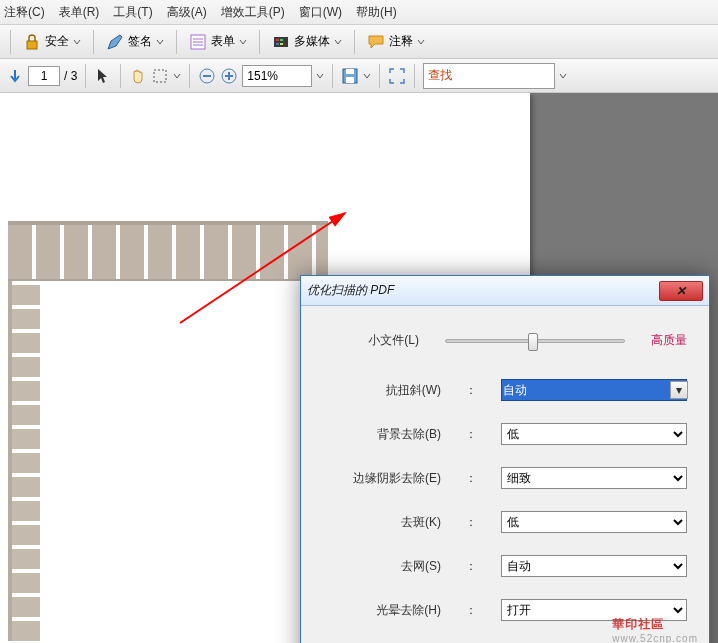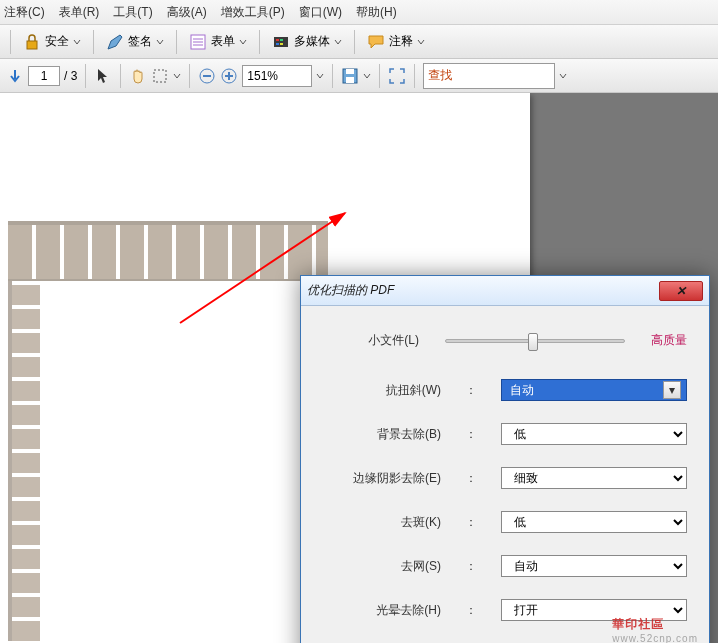--- a/index.html
+++ b/index.html
@@ -33,21 +33,21 @@
 .dlg-close { width: 44px; height: 20px; background: linear-gradient(#e77, #c33); border: 1px solid #a22; border-radius: 2px; color: #fff; display: flex; align-items: center; justify-content: center; font-weight: bold; cursor: pointer; }
 .dlg-body { padding: 26px 22px 12px 22px; }
 .slider-row { display: flex; align-items: center; margin-bottom: 30px; gap: 26px; }
 .slider-row .lbl-left { width: 96px; text-align: right; color: #333; }
 .slider-row .lbl-right { color: #be185d; }
 .slider-track { flex: 1; height: 4px; background: #d0d0d0; border: 1px solid #aaa; border-radius: 2px; position: relative; }
 .slider-thumb { position: absolute; top: -7px; left: 46%; width: 10px; height: 18px; background: linear-gradient(#fff,#ddd); border: 1px solid #888; border-radius: 2px; cursor: pointer; }
 .form-row { display: flex; align-items: center; margin-bottom: 22px; gap: 24px; margin-top: 16px; }
 .form-row .lbl { width: 118px; text-align: right; color: #333; }
 .form-row .colon { color: #333; }
-.form-row select, .form-row .combo { flex: 1; height: 22px; border: 1px solid #888; background: #fff; padding: 0 8px; }
+.form-row select, .form-row .combo { flex: 1; height: 22px; border: 1px solid #888; background: #fff; padding: 0 1px; }
 .combo.selected { background: #2f6fd4; color: #fff; border: 1px solid #1a4a99; display:flex; align-items:center; justify-content:space-between; }
 .combo .arrow { width: 18px; height: 18px; background: linear-gradient(#fafafa,#ddd); border: 1px solid #999; display:flex; align-items:center; justify-content:center; margin-right:-3px; color:#333; }
 .dlg-footer { display: flex; justify-content: space-between; padding: 8px 18px 0 18px; }
 
 
 .arrow-ann { position: absolute; pointer-events: none; }
 
 
 .watermark { position: absolute; right: 20px; bottom: 4px; color: #c22; font-size: 20px; font-weight: bold; opacity: .85; letter-spacing: 1px; }
 .watermark .sub { display:block; font-size: 10px; color: #999; text-align:right; font-weight:normal;}

